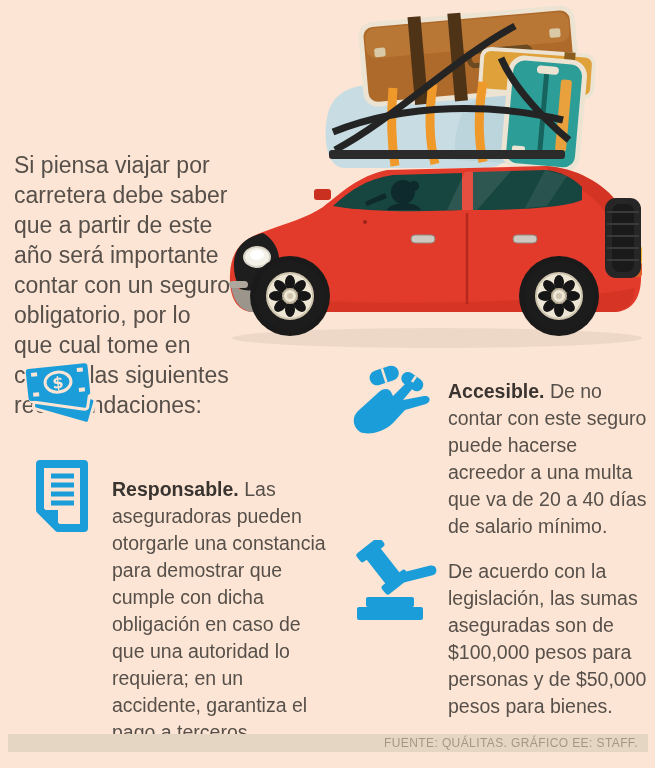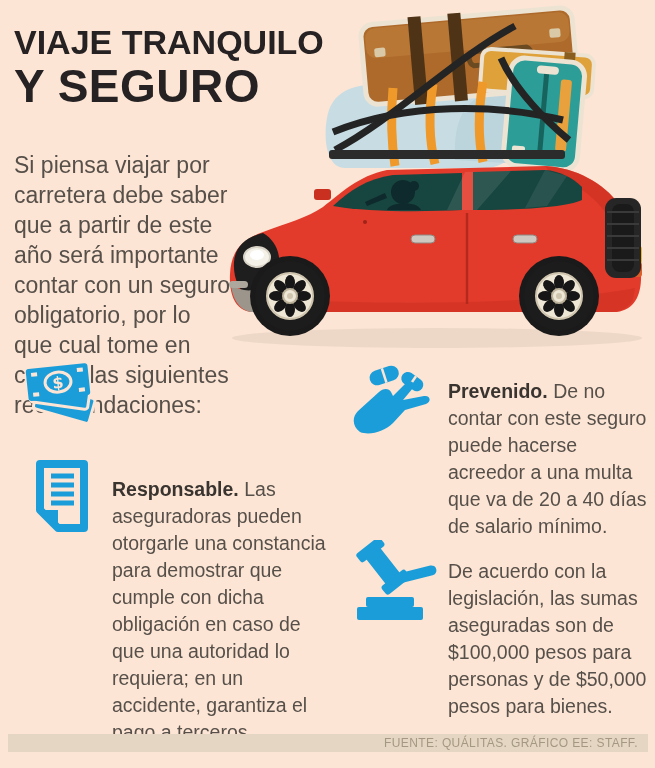--- a/index.html
+++ b/index.html
@@ -38,24 +38,20 @@
   }
   .footer-bar .src{
     font-size:12px;letter-spacing:.4px;color:#A59883;line-height:18px;
   }
 </style>
 </head>
 <body>
 
 <div class="poster">
 
-  <div class="header">
-    <div class="title-line1">VIAJE TRANQUILO</div>
-    <div class="title-line2">Y SEGURO</div>
-  </div>
 
   <p class="intro">Si piensa viajar por carretera debe saber que a partir de este año será importante contar con un seguro obligatorio, por lo que cual tome en cuenta las siguientes recomendaciones:</p>
 
   <svg class="illustration" viewBox="0 0 440 355" xmlns="http://www.w3.org/2000/svg">
     <defs>
       <g id="wheel">
         <circle r="35" fill="#1C1C1C"></circle>
         <circle r="23" fill="#EFE7D6" stroke="#CFC5AE" stroke-width="2"></circle>
         <g fill="#161616">
           <g transform="rotate(0)">
@@ -238,21 +234,21 @@
           <rect x="17" y="8" width="30" height="15" rx="7.5" fill="#1B9DD9"></rect>
           <line x1="32" y1="8" x2="32" y2="23" stroke="#FCE5D4" stroke-width="2.5"></line>
         </g>
         <g transform="rotate(35 60 22)">
           <rect x="48" y="15" width="24" height="13" rx="6.5" fill="#1B9DD9"></rect>
           <line x1="60" y1="15" x2="60" y2="28" stroke="#FCE5D4" stroke-width="2.5"></line>
         </g>
         <path d="M8,72 C0,66 0,57 6,51 L27,32 C31,28 37,28 39,32 L41,36 L54,23 C58,19 64,23 61,28 L51,40 L72,36 C78,35 80,41 74,44 L53,50 L41,63 C33,71 18,76 8,72 Z" fill="#1B9DD9"></path>
       </svg>
     </div>
-    <p class="txt"><span class="lead">Prevenido.</span> <span>De no contar con este seguro puede hacerse acreedor a una multa que va de 20 a 40 días de salario mínimo.</span></p>
+    <p class="txt"><span class="lead">Accesible.</span> <span>De no contar con este seguro puede hacerse acreedor a una multa que va de 20 a 40 días de salario mínimo.</span></p>
   </div>
 
   <div class="item item--apegado">
     <div class="icon-box">
       <svg width="86" height="80" viewBox="0 0 86 80">
         <g transform="rotate(-38 30 26)" fill="#1B9DD9">
           <rect x="21" y="2" width="18" height="48" rx="3"></rect>
           <rect x="15" y="0" width="30" height="11" rx="3"></rect>
           <rect x="15" y="41" width="30" height="11" rx="3"></rect>
         </g>

